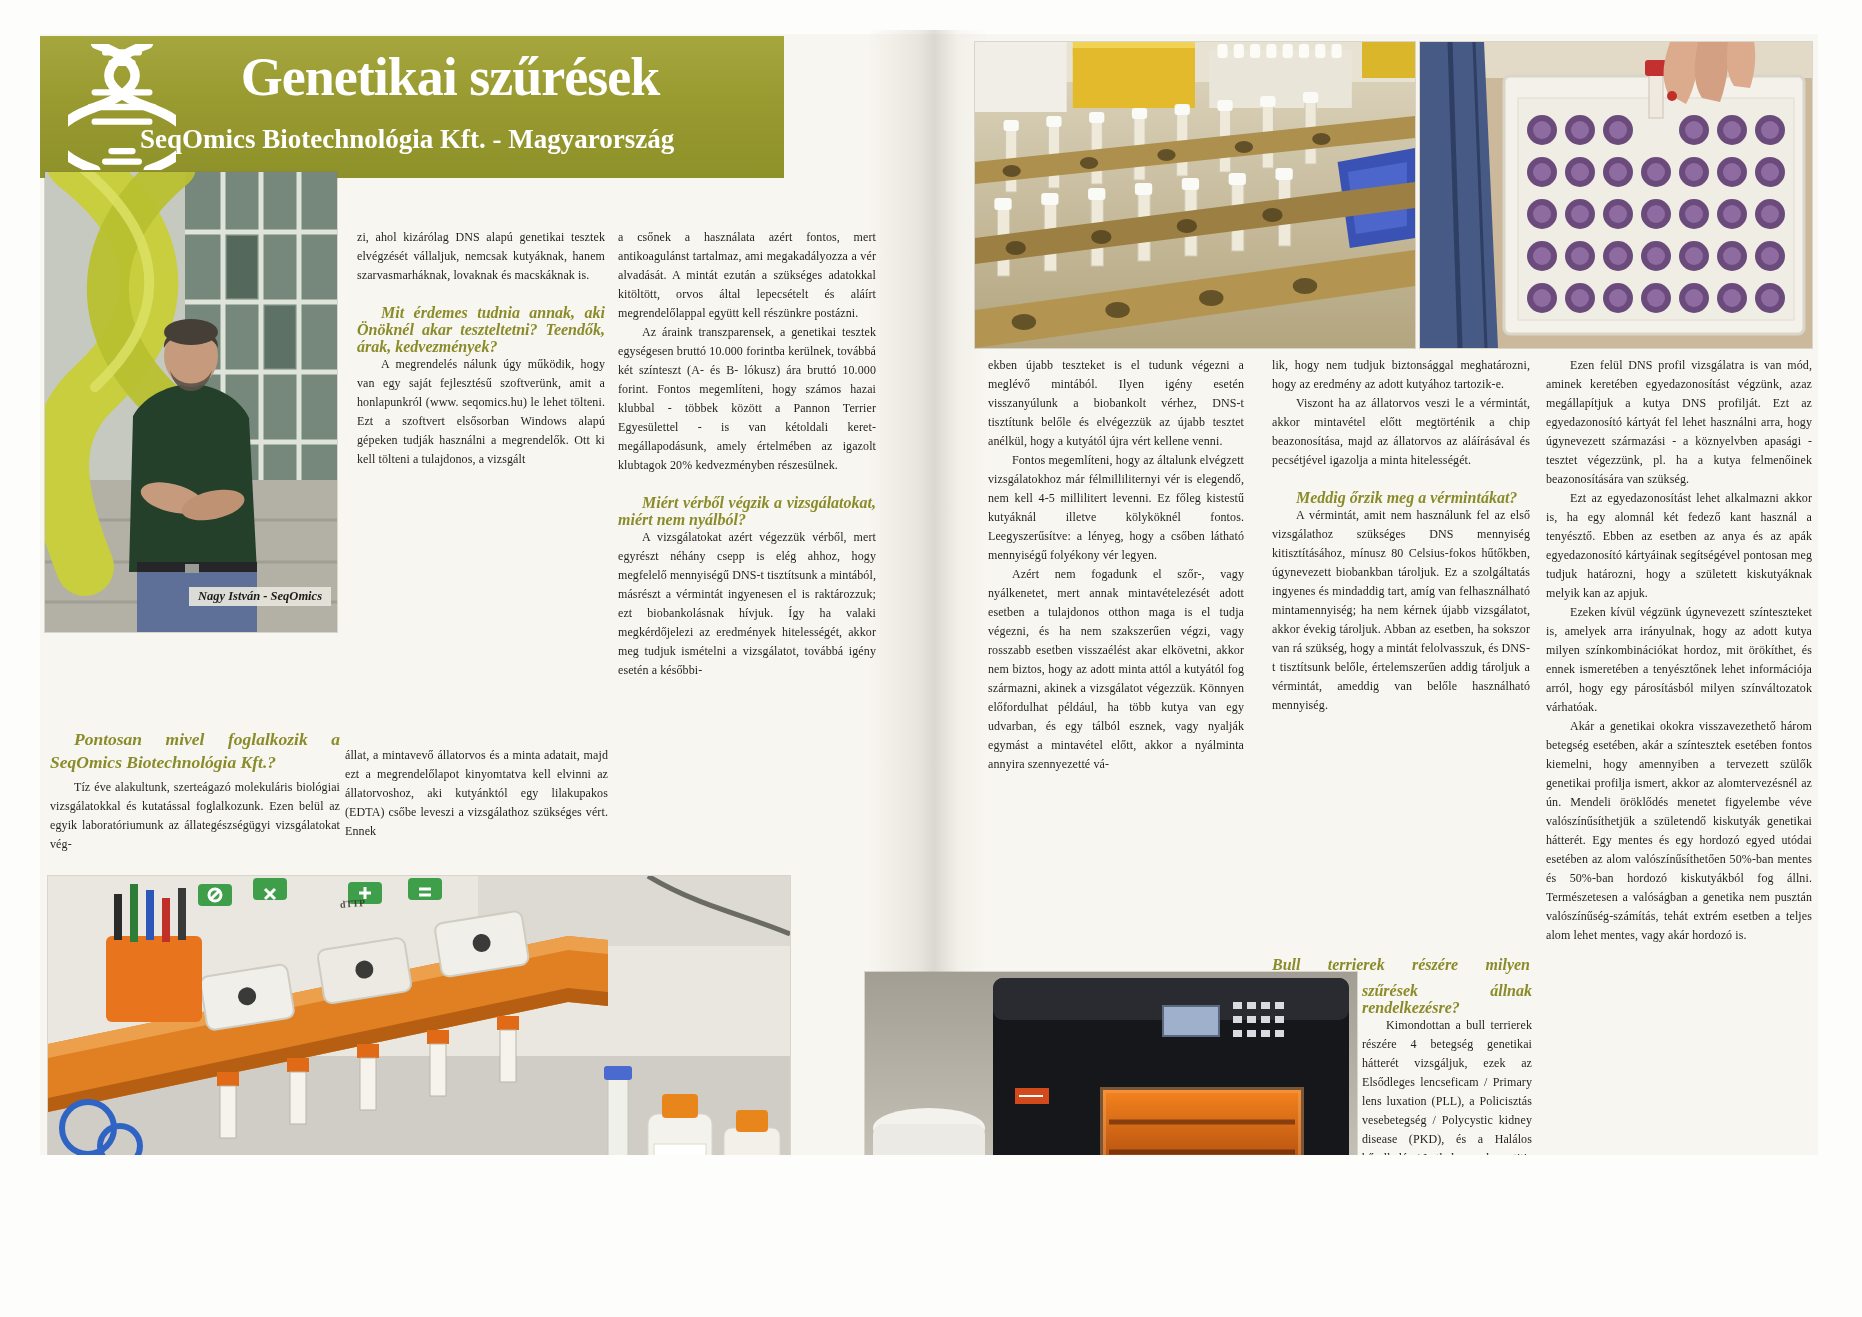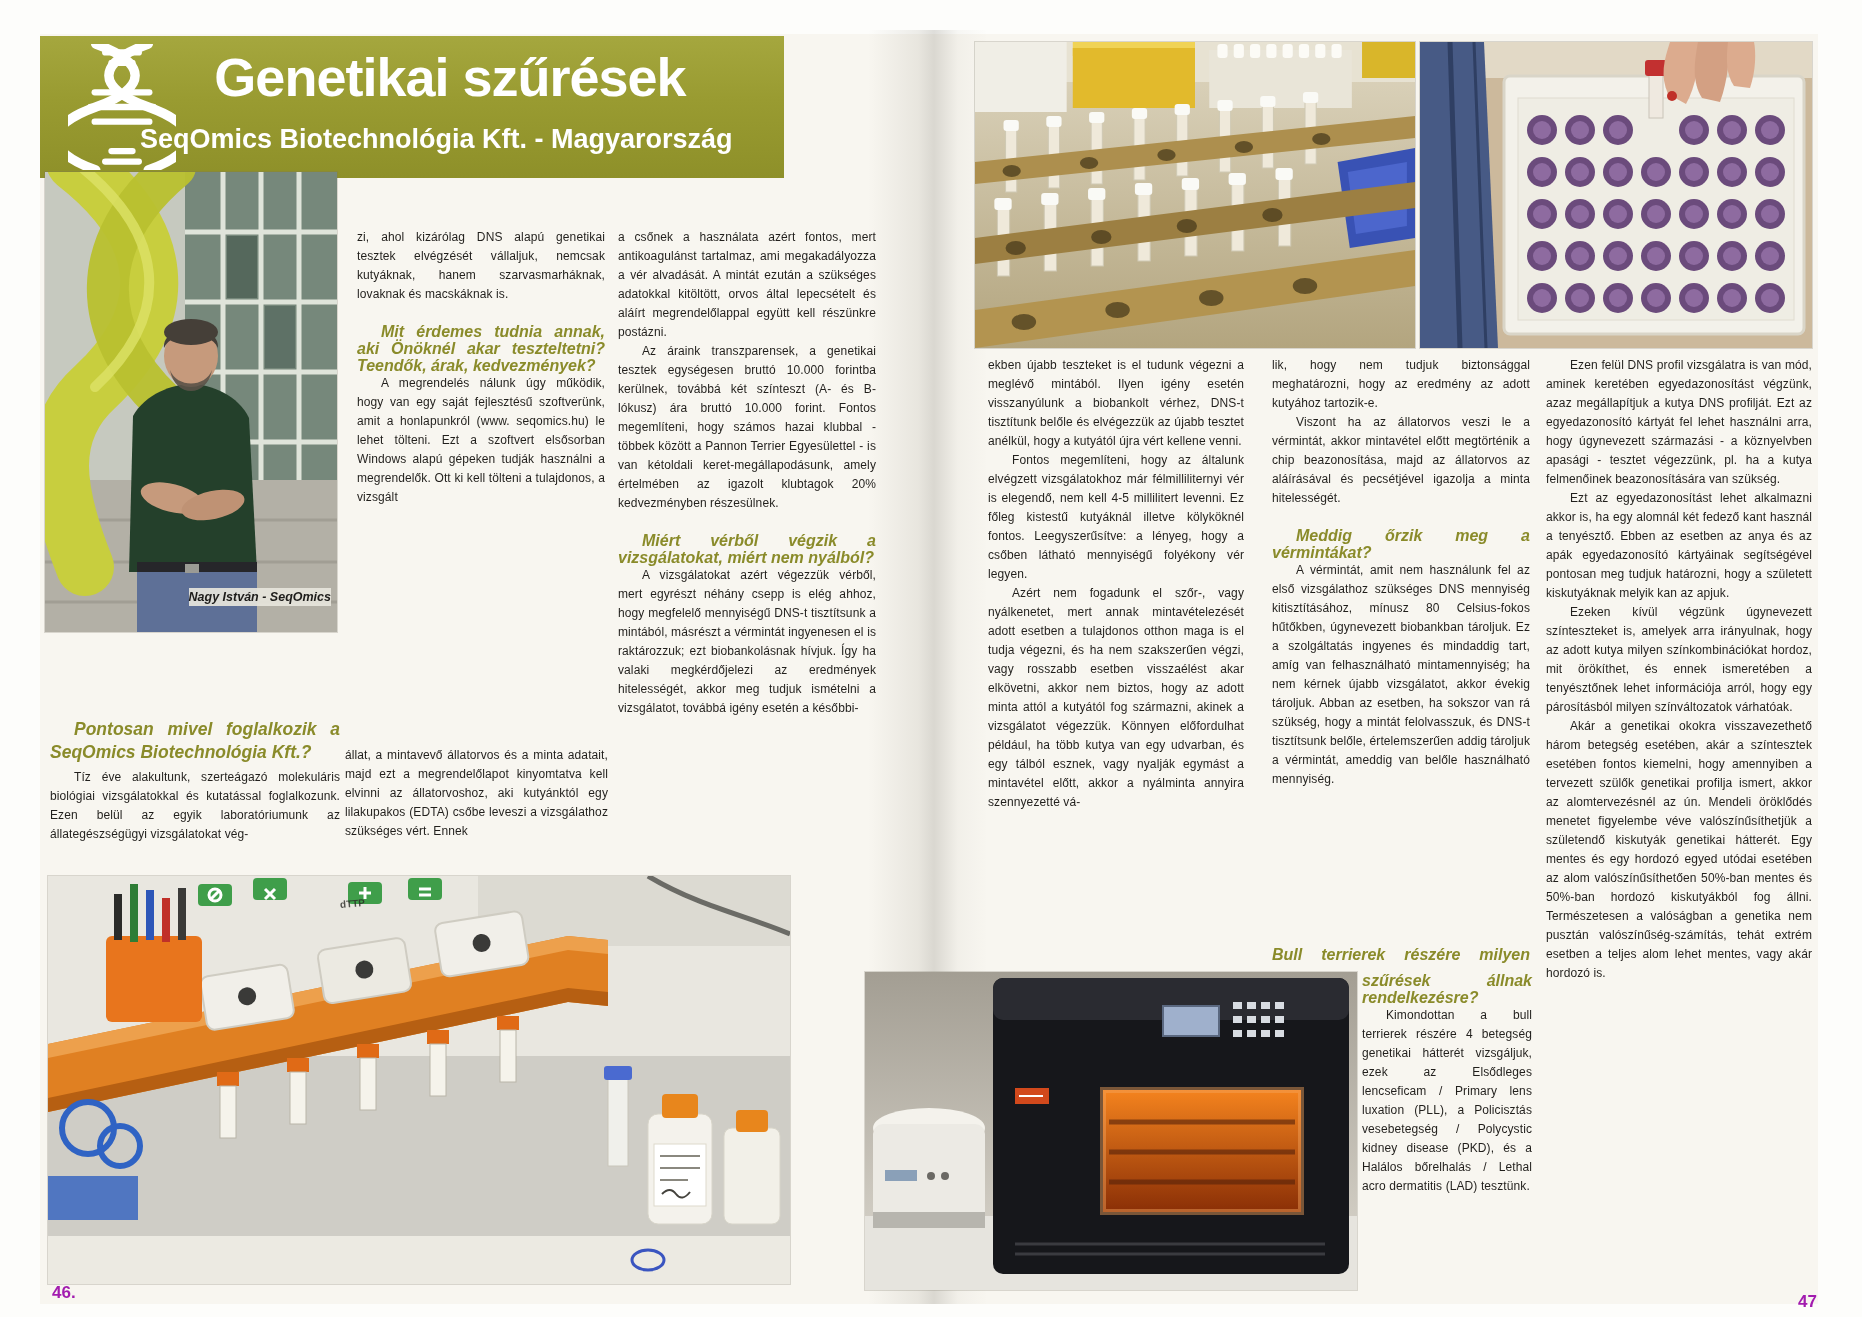--- a/index.html
+++ b/index.html
@@ -1,39 +1,39 @@
 <!DOCTYPE html>
 <html><head>
 <meta charset="utf-8">
 <style>
   html,body{margin:0;padding:0;background:#fdfdfb;}
-  #spread{position:relative;width:1862px;height:1317px;background:#f8f6f0;overflow:hidden;
-          font-family:Liberation Sans, sans-serif;}
+  #spread{position:relative;width:1862px;height:1155px;background:#f8f6f0;overflow:hidden;
+          font-family:Liberation Serif, serif;}
   .abs{position:absolute;}
   
   .col p{margin:0;font-size:12px;line-height:19px;color:#211f1c;text-align:justify;
          letter-spacing:.1px;}
   .ind{text-indent:24px;}
   .hd{margin:19px 0 0;font-size:16px;line-height:17px;font-weight:bold;font-style:italic;
       color:#8a8b2a;text-align:justify;}
-  .hd-first{margin-top:4px;}
+  .hd-first{margin-top:14px;}
   .hd-lg{font-size:17.5px;line-height:23px;}
   
   #banner{left:40px;top:36px;width:744px;height:142px;
           background:linear-gradient(180deg,#a5a73e 0%,#999b31 45%,#8e9029 100%);}
   #title{left:170px;top:46px;width:560px;text-align:center;font-size:54px;font-weight:bold;
          color:#ffffff;letter-spacing:-1px;}
   #subtitle{left:140px;top:124px;width:620px;text-align:left;font-size:27px;font-weight:bold;
             color:#ffffff;}
   
   figure{margin:0;}
   .photo{background:#ccc;box-shadow:0 0 0 1px rgba(120,115,100,.25);}
   .photo svg{display:block;width:100%;height:100%;}
   #portrait-caption{right:6px;bottom:26px;background:rgba(230,228,220,.93);
-      font-size:12.5px;font-weight:bold;font-style:italic;color:#1d1c1a;padding:2px 0;}
+      font-size:12.5px;font-weight:bold;font-style:italic;color:#1d1c1a;padding:2px 9px;}
   #lab-label{left:292px;top:22px;font-size:10px;color:#2b2a26;transform:rotate(-5deg);
       font-weight:bold;opacity:.8;}
   
   #fold{left:868px;top:30px;width:120px;height:1274px;
     background:linear-gradient(90deg,rgba(90,84,66,0) 0%,rgba(90,84,66,.10) 42%,
       rgba(60,56,44,.16) 55%,rgba(90,84,66,.04) 75%,rgba(90,84,66,0) 100%);}
   .margin-strip{background:#fdfdfb;}
   .pagenum{font-size:17px;font-weight:bold;color:#a21caf;}
 </style>
 </head>

